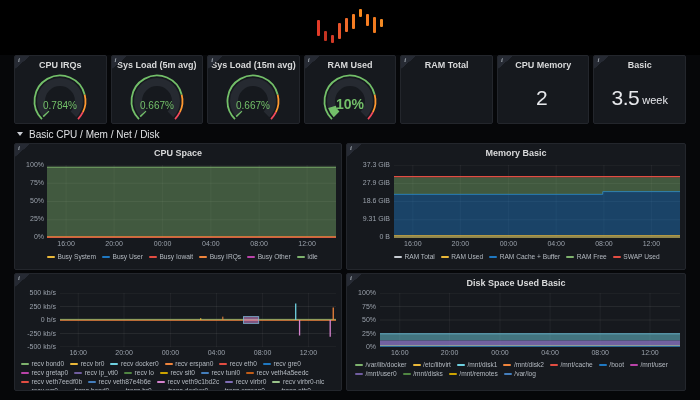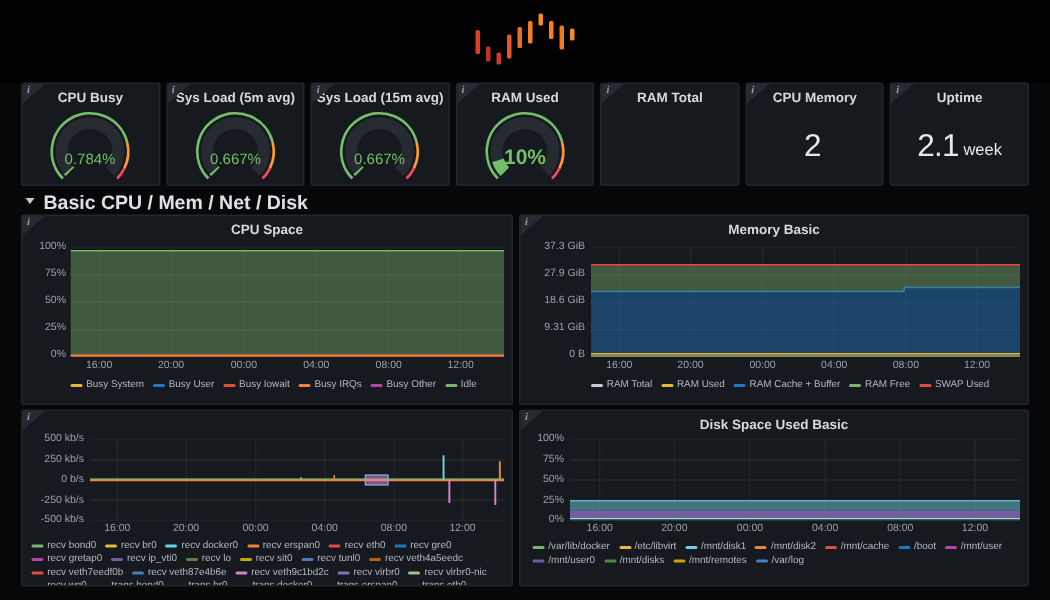--- a/index.html
+++ b/index.html
@@ -15,21 +15,21 @@
   .stat-row{display:flex;gap:4px;height:69px;}
   .stat{flex:1;}
   .ptitle{font-size:9px;font-weight:600;color:#D8D9DA;text-align:center;padding-top:4px;
     white-space:nowrap;overflow:hidden;cursor:pointer;}
   .gaugebox{position:absolute;top:15px;left:0;right:0;bottom:1px;display:flex;align-items:center;justify-content:center;}
   .bigval{position:absolute;top:16px;left:0;right:0;bottom:0;display:flex;align-items:center;justify-content:center;gap:3px;color:#E7E8EC;}
   .bigval .num{font-size:21px;font-weight:500;letter-spacing:-0.5px;}
   .bigval .unit{font-size:11px;margin-top:5px;}
   .row-header{height:18px;display:flex;align-items:center;gap:6px;padding-left:3px;cursor:pointer;margin-top:1px;}
   .chev{width:0;height:0;border-left:3.5px solid transparent;border-right:3.5px solid transparent;border-top:4px solid #c9cdd3;}
-  .row-header span.t{font-size:13px;font-weight:700;color:#dfe1e4;}
+  .row-header span.t{font-size:10px;font-weight:400;color:#dfe1e4;}
   .charts{display:grid;grid-template-columns:328px 340px;grid-template-rows:127px 118px;gap:3px 4px;padding-bottom:9px;}
   .yticks{position:absolute;display:flex;flex-direction:column;justify-content:space-between;
     text-align:right;font-size:7px;color:#9aa1ab;line-height:8px;z-index:1;}
   .plot{position:absolute;z-index:1;}
   .xticks{position:absolute;font-size:7px;color:#9aa1ab;z-index:1;}
   .xticks span{position:absolute;transform:translateX(-50%);white-space:nowrap;}
   .legend{position:absolute;display:flex;flex-wrap:wrap;align-content:flex-start;
     column-gap:6px;row-gap:1px;font-size:6.6px;color:#b4bac1;line-height:8px;z-index:1;}
   .legend .li{display:flex;align-items:center;gap:2.5px;cursor:pointer;white-space:nowrap;}
   .legend .sw{width:8px;height:2px;border-radius:1px;flex:none;}
@@ -71,21 +71,21 @@
   </div>
 </div>
 
 <div class="dash">
 
   <div class="stat-row">
     <div class="panel stat">
       <div class="corner">
           <i>i</i>
         </div>
-      <div class="ptitle">CPU Busy</div>
+      <div class="ptitle">CPU IRQs</div>
       <div class="gaugebox">
           <svg viewBox="0 0 88 52" width="88" height="52">
             <path d="M 30.5649711574556 43.435028842544405 A 19 19 0 1 1 57.43502884254442 43.435028842544384" fill="none" stroke="#262a31" stroke-width="8"></path>
             <path d="M 25.968777079743038 48.031222920256965 A 25.5 25.5 0 1 1 68.69887060878008 23.658407877296188" fill="none" stroke="#73BF69" stroke-width="1.8"></path>
             <path d="M 68.69887060878008 23.658407877296188 A 25.5 25.5 0 0 1 66.8997031818957 41.21844883132583" fill="none" stroke="#FF9830" stroke-width="1.8"></path>
             <path d="M 66.8997031818957 41.21844883132583 A 25.5 25.5 0 0 1 62.03122292025698 48.03122292025694" fill="none" stroke="#F2495C" stroke-width="1.8"></path>
             <path d="M 30.5649711574556 43.435028842544405 A 19 19 0 0 1 29.660517975767334 42.46512155081964" fill="none" stroke="#73BF69" stroke-width="8"></path>
             <text x="44" y="38" text-anchor="middle" fill="#73BF69" font-size="10" font-weight="400" font-family="&quot;Liberation Sans&quot;, sans-serif">0.784%</text>
           </svg>
         </div>
@@ -151,23 +151,23 @@
       <div class="ptitle">CPU Memory</div>
       <div class="bigval">
         <span class="num">2</span>
         <span class="unit"></span>
       </div>
     </div>
     <div class="panel stat">
       <div class="corner">
           <i>i</i>
         </div>
-      <div class="ptitle">Uptime</div>
+      <div class="ptitle">Basic</div>
       <div class="bigval">
-        <span class="num">2.1</span>
+        <span class="num">3.5</span>
         <span class="unit">week</span>
       </div>
     </div>
   </div>
 
   <div class="row-header">
     <span class="chev"></span>
     <span class="t">Basic CPU / Mem / Net / Disk</span>
   </div>
 

